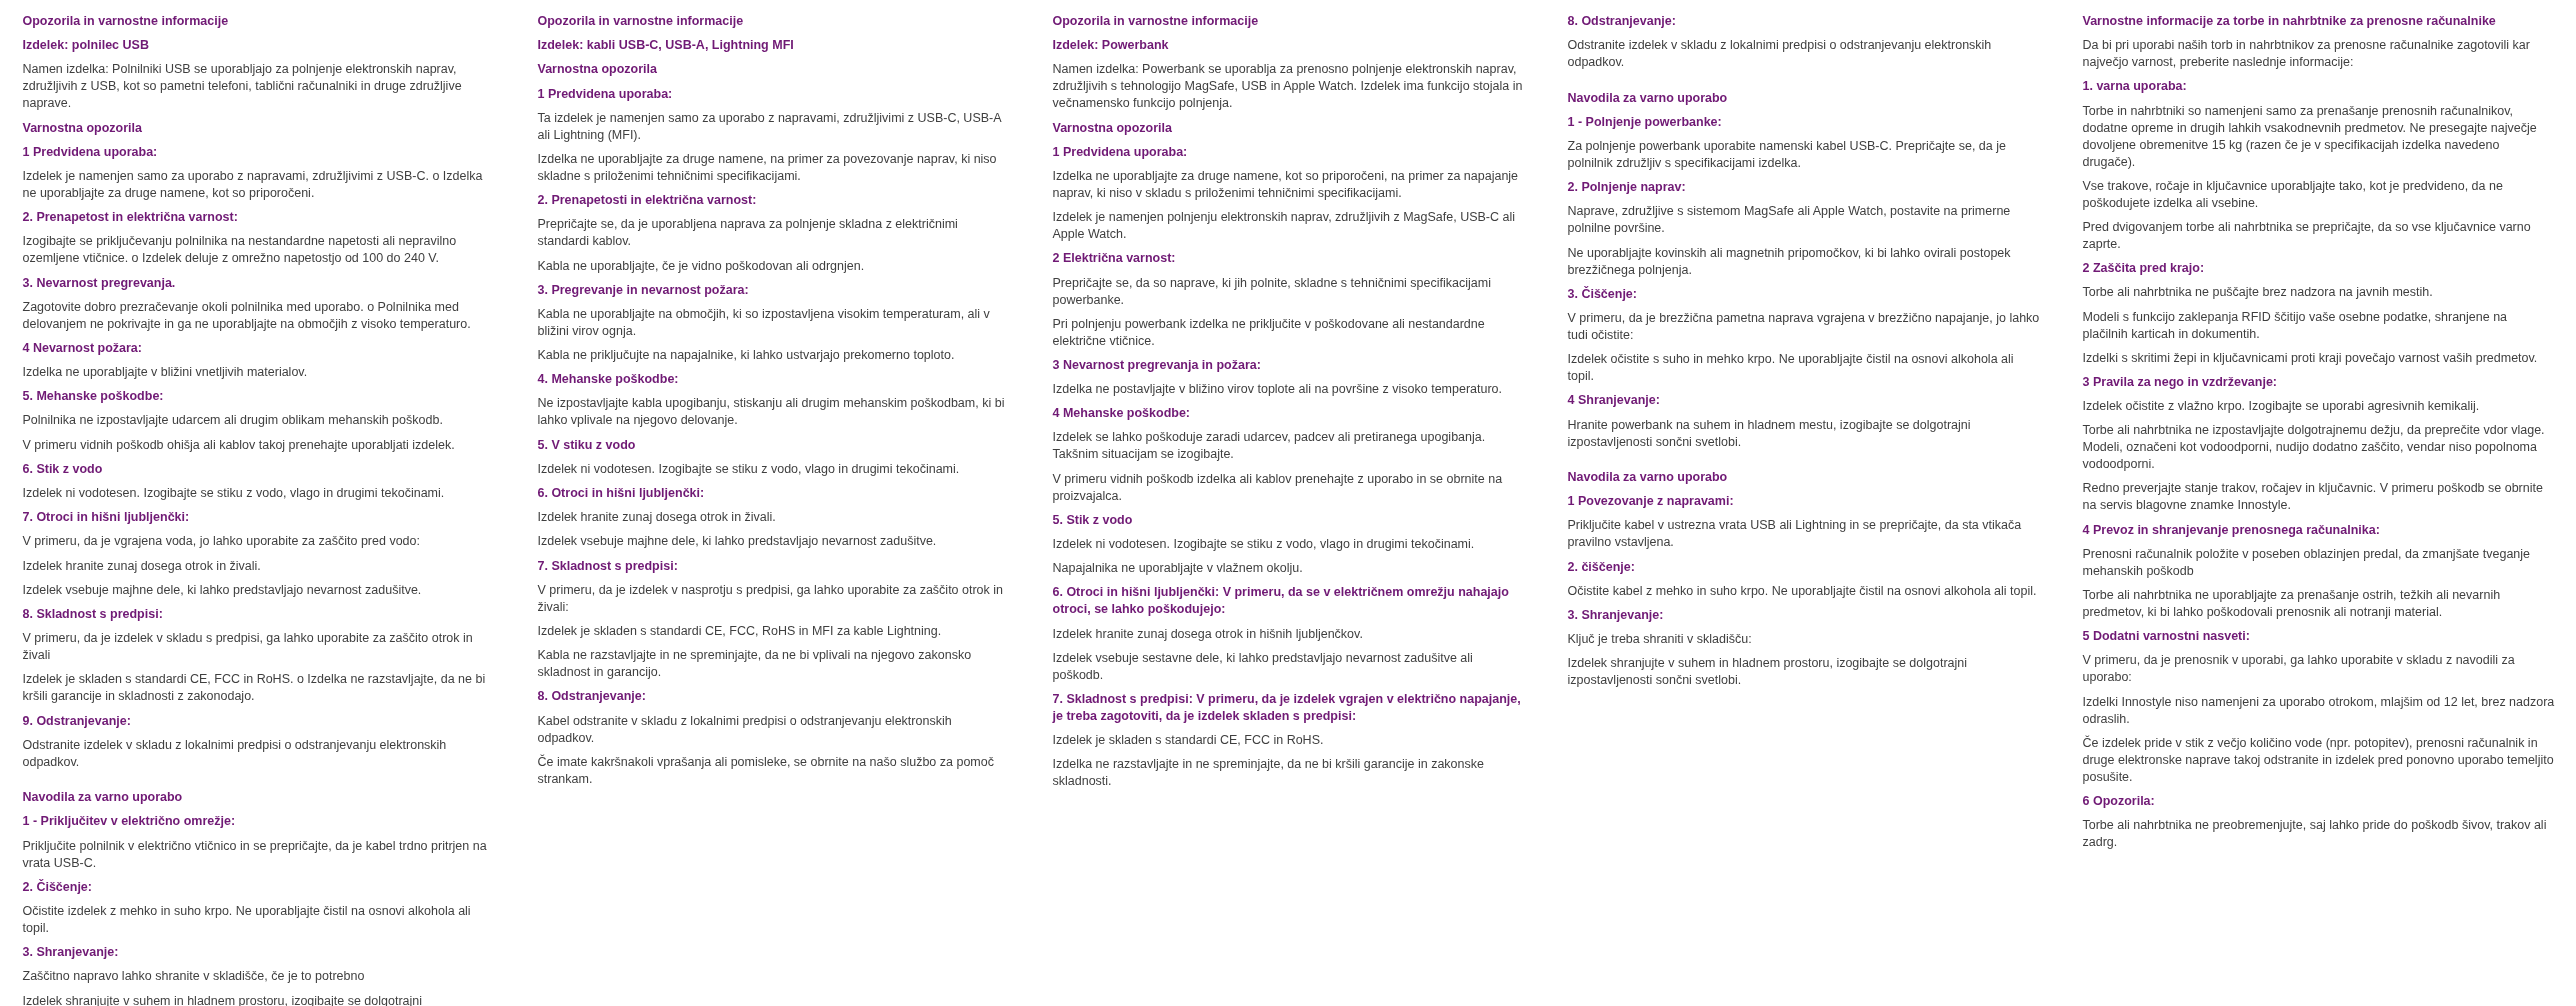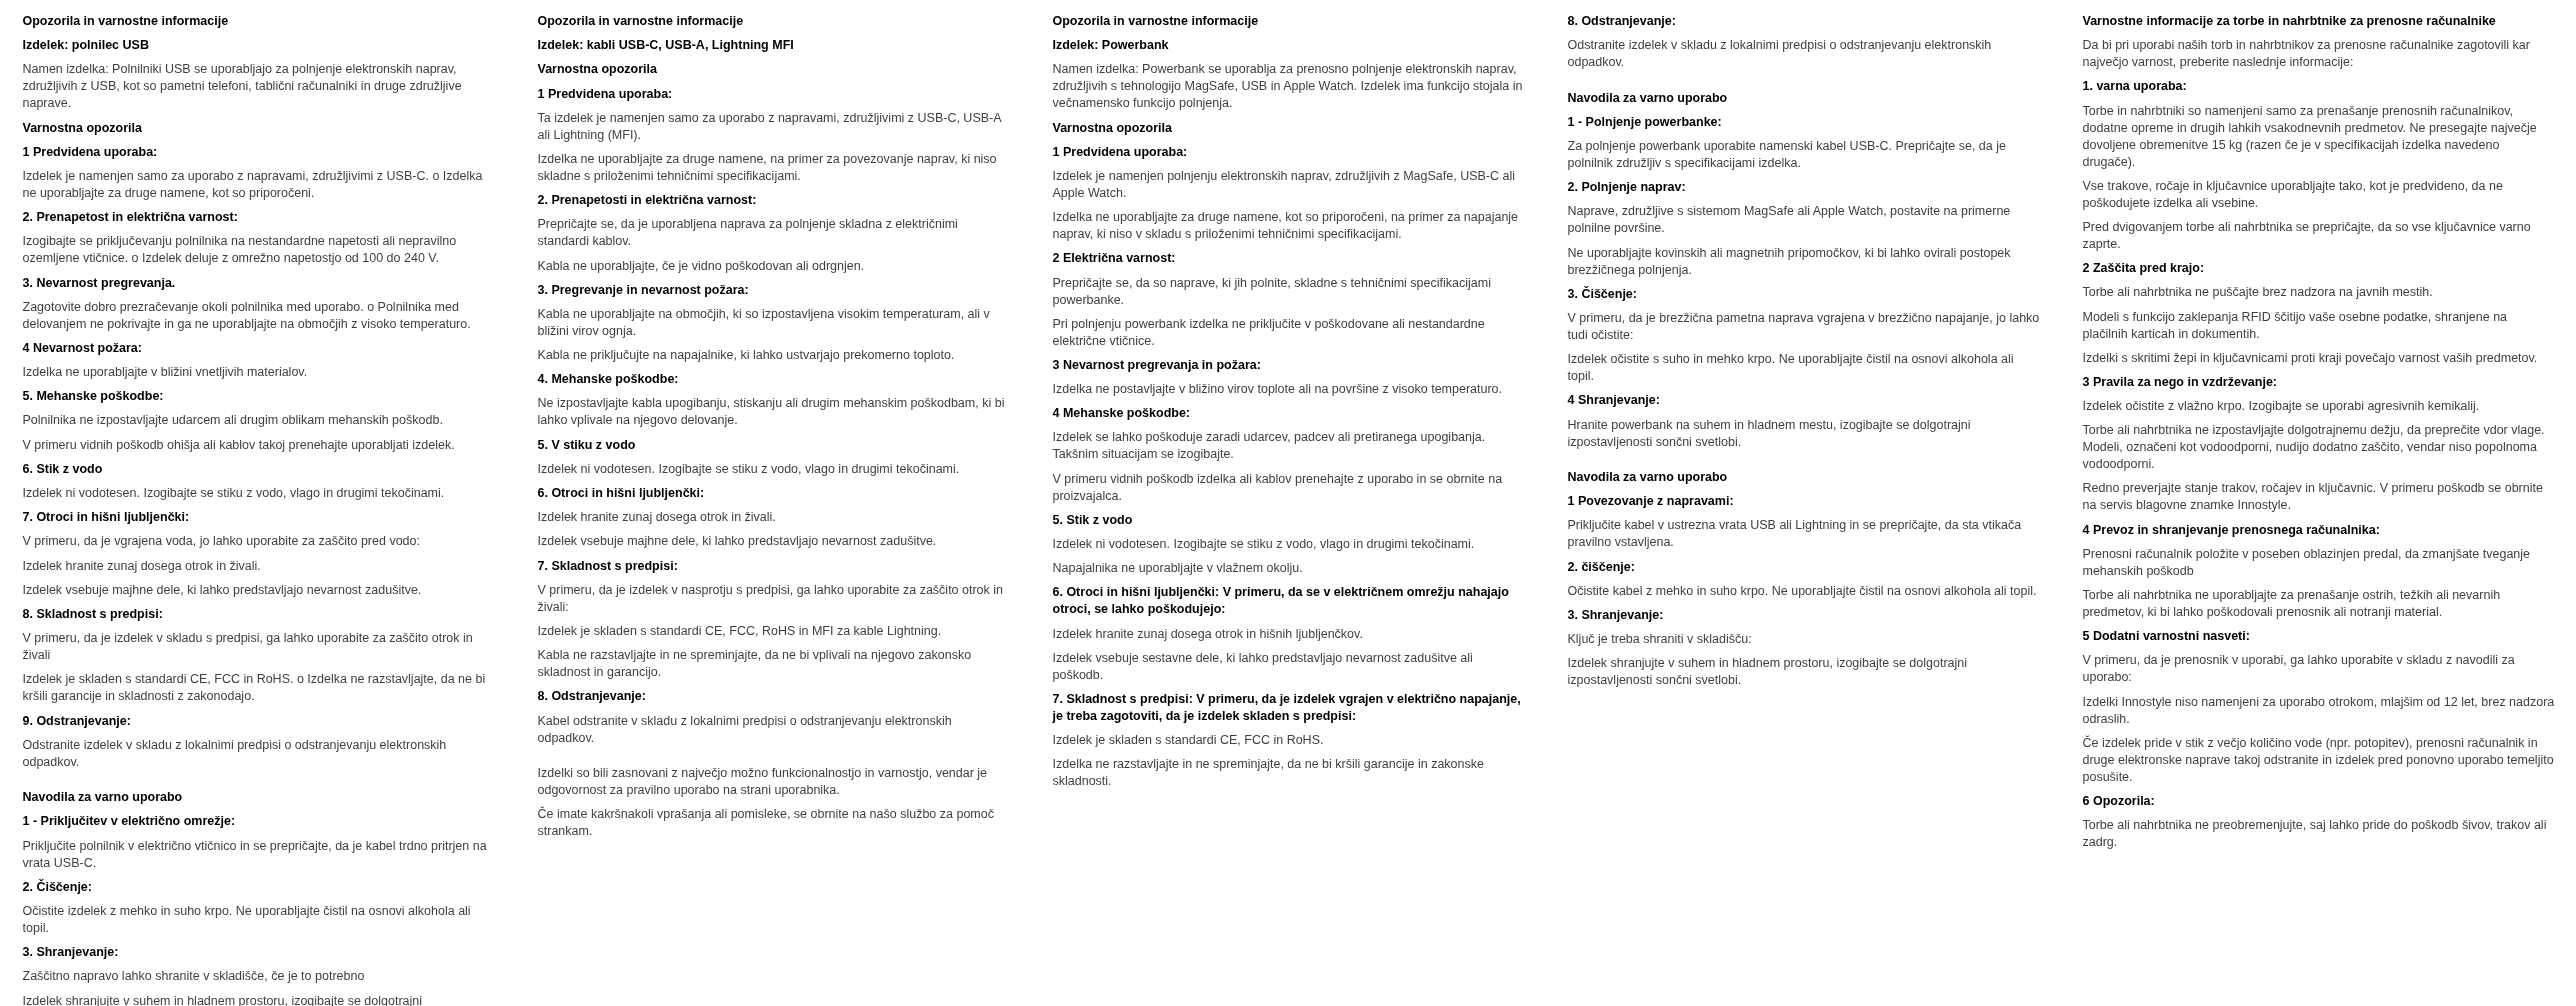--- a/index.html
+++ b/index.html
@@ -8,21 +8,21 @@
     width:2576px;height:1006px;overflow:hidden;background:#ffffff;
     font-family:"Liberation Sans","DejaVu Sans",sans-serif;
     -webkit-font-smoothing:antialiased;
   }
   #columns-root{
     display:flex;align-items:flex-start;
     padding:13px 0 0 22.5px;gap:42px;
   }
   .col{width:473px;flex:0 0 auto;}
   .hd{
-    font-weight:700;color:#000000;
+    font-weight:700;color:#701a75;
     font-size:12.5px;line-height:17px;
     margin:0 0 7.2px 0;
   }
   .bd{
     font-weight:400;color:#3f3f3f;
     font-size:12.5px;line-height:17px;
     margin:0 0 7.2px 0;
   }
   .gap{margin-top:18.5px;}
 </style>
@@ -85,31 +85,30 @@
       <p class="bd">Izdelek ni vodotesen. Izogibajte se stiku z vodo, vlago in drugimi tekočinami.</p>
       <div class="hd">6. Otroci in hišni ljubljenčki:</div>
       <p class="bd">Izdelek hranite zunaj dosega otrok in živali.</p>
       <p class="bd">Izdelek vsebuje majhne dele, ki lahko predstavljajo nevarnost zadušitve.</p>
       <div class="hd">7. Skladnost s predpisi:</div>
       <p class="bd">V primeru, da je izdelek v nasprotju s predpisi, ga lahko uporabite za zaščito otrok in živali:</p>
       <p class="bd">Izdelek je skladen s standardi CE, FCC, RoHS in MFI za kable Lightning.</p>
       <p class="bd">Kabla ne razstavljajte in ne spreminjajte, da ne bi vplivali na njegovo zakonsko skladnost in garancijo.</p>
       <div class="hd">8. Odstranjevanje:</div>
       <p class="bd">Kabel odstranite v skladu z lokalnimi predpisi o odstranjevanju elektronskih odpadkov.</p>
-      <p class="bd gap">Izdelki so bili zasnovani z največjo možno funkcionalnostjo in varnostjo, vendar je odgovornost za pravilno uporabo na strani uporabnika.</p>
       <p class="bd">Če imate kakršnakoli vprašanja ali pomisleke, se obrnite na našo službo za pomoč strankam.</p>
     </div>
     <div class="col">
       <div class="hd">Opozorila in varnostne informacije</div>
       <div class="hd">Izdelek: Powerbank</div>
       <p class="bd">Namen izdelka: Powerbank se uporablja za prenosno polnjenje elektronskih naprav, združljivih s tehnologijo MagSafe, USB in Apple Watch. Izdelek ima funkcijo stojala in večnamensko funkcijo polnjenja.</p>
       <div class="hd">Varnostna opozorila</div>
       <div class="hd">1 Predvidena uporaba:</div>
+      <p class="bd">Izdelka ne uporabljajte za druge namene, kot so priporočeni, na primer za napajanje naprav, ki niso v skladu s priloženimi tehničnimi specifikacijami.</p>
       <p class="bd">Izdelek je namenjen polnjenju elektronskih naprav, združljivih z MagSafe, USB-C ali Apple Watch.</p>
-      <p class="bd">Izdelka ne uporabljajte za druge namene, kot so priporočeni, na primer za napajanje naprav, ki niso v skladu s priloženimi tehničnimi specifikacijami.</p>
       <div class="hd">2 Električna varnost:</div>
       <p class="bd">Prepričajte se, da so naprave, ki jih polnite, skladne s tehničnimi specifikacijami powerbanke.</p>
       <p class="bd">Pri polnjenju powerbank izdelka ne priključite v poškodovane ali nestandardne električne vtičnice.</p>
       <div class="hd">3 Nevarnost pregrevanja in požara:</div>
       <p class="bd">Izdelka ne postavljajte v bližino virov toplote ali na površine z visoko temperaturo.</p>
       <div class="hd">4 Mehanske poškodbe:</div>
       <p class="bd">Izdelek se lahko poškoduje zaradi udarcev, padcev ali pretiranega upogibanja. Takšnim situacijam se izogibajte.</p>
       <p class="bd">V primeru vidnih poškodb izdelka ali kablov prenehajte z uporabo in se obrnite na proizvajalca.</p>
       <div class="hd">5. Stik z vodo</div>
       <p class="bd">Izdelek ni vodotesen. Izogibajte se stiku z vodo, vlago in drugimi tekočinami.</p>

